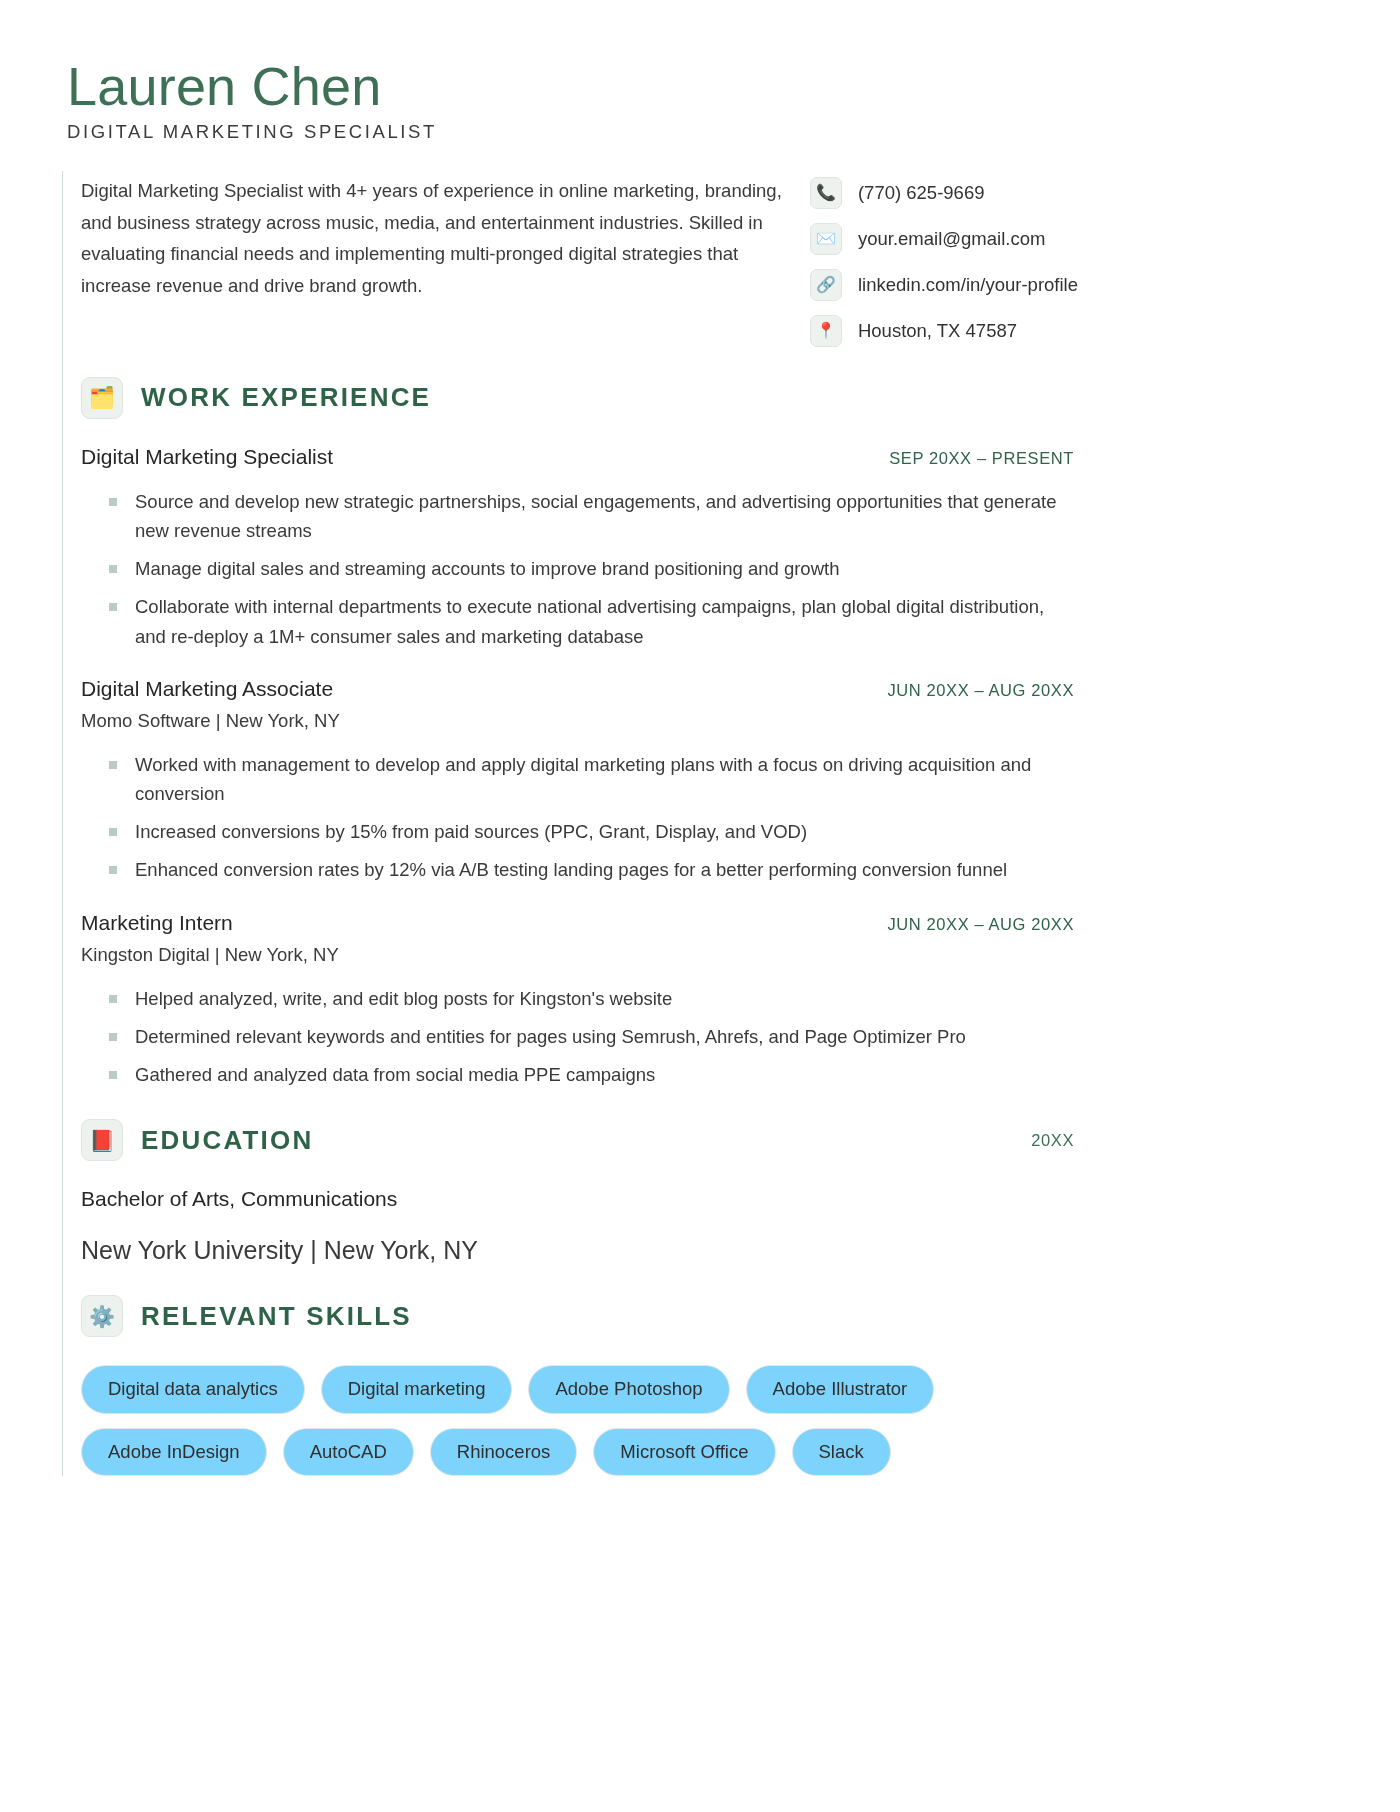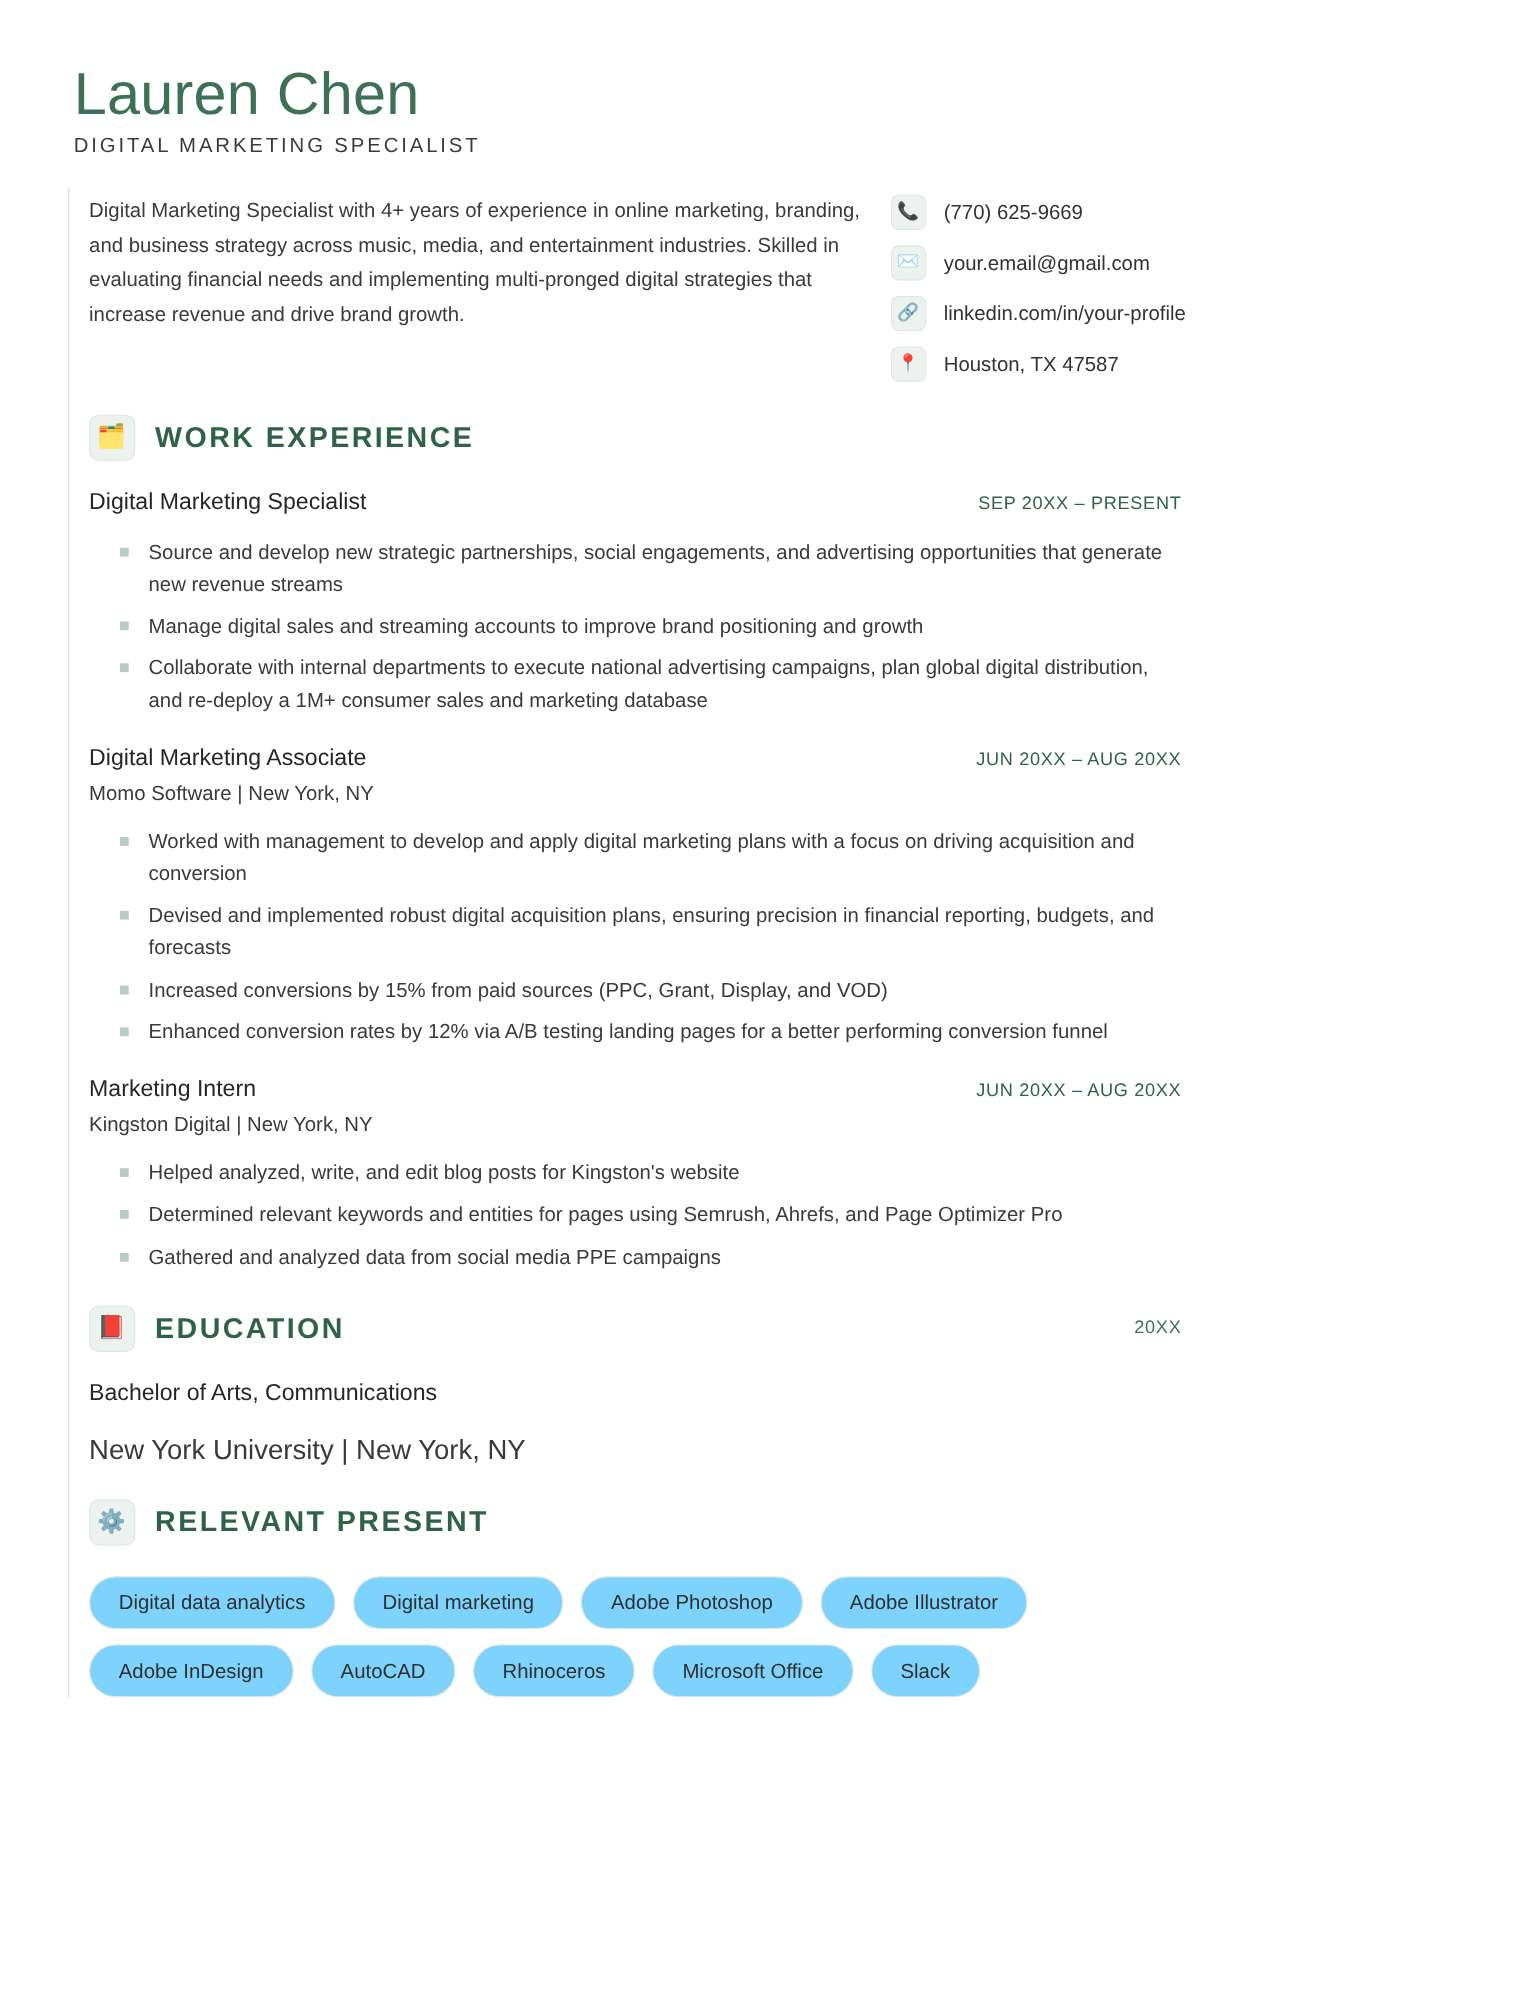--- a/index.html
+++ b/index.html
@@ -273,21 +273,20 @@
     </div>
 
     <div class="entry">
       <div class="entry-head">
         <span class="entry-title">Digital Marketing Associate</span>
         <span class="entry-date">JUN 20XX – AUG 20XX</span>
       </div>
       <div class="entry-sub">Momo Software | New York, NY</div>
       <ul class="bullets">
         <li>Worked with management to develop and apply digital marketing plans with a focus on driving acquisition and conversion</li>
-        <li>Devised and implemented robust digital acquisition plans, ensuring precision in financial reporting, budgets, and forecasts</li>
         <li>Increased conversions by 15% from paid sources (PPC, Grant, Display, and VOD)</li>
         <li>Enhanced conversion rates by 12% via A/B testing landing pages for a better performing conversion funnel</li>
       </ul>
     </div>
 
     <div class="entry">
       <div class="entry-head">
         <span class="entry-title">Marketing Intern</span>
         <span class="entry-date">JUN 20XX – AUG 20XX</span>
       </div>
@@ -308,21 +307,21 @@
     </div>
     <div class="edu-body">
       <div class="edu-degree">Bachelor of Arts, Communications</div>
       <div class="edu-school">New York University | New York, NY</div>
     </div>
   </div>
 
   <div class="section">
     <div class="section-head">
       <span class="sec-ic">⚙️</span>
-      <span class="sec-title">RELEVANT PRESENT</span>
+      <span class="sec-title">RELEVANT SKILLS</span>
     </div>
     <div class="skills-wrap">
       <span class="pill">Digital data analytics</span>
       <span class="pill">Digital marketing</span>
       <span class="pill">Adobe Photoshop</span>
       <span class="pill">Adobe Illustrator</span>
       <span class="pill">Adobe InDesign</span>
       <span class="pill">AutoCAD</span>
       <span class="pill">Rhinoceros</span>
       <span class="pill">Microsoft Office</span>

